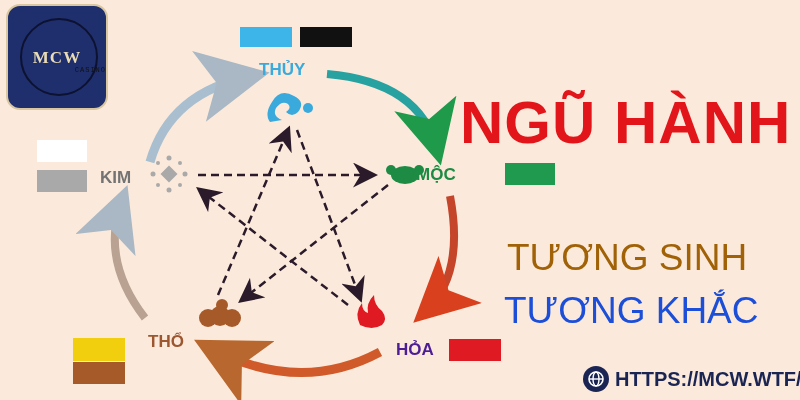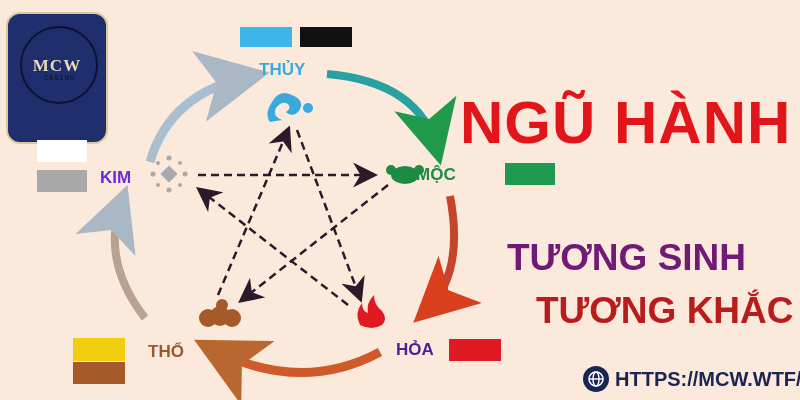--- a/index.html
+++ b/index.html
@@ -1,26 +1,26 @@
 <!DOCTYPE html>
 <html><head>
 <meta charset="utf-8">
 <style>
   html,body{margin:0;padding:0;}
   body{width:800px;height:400px;overflow:hidden;background:#fbeadb;position:relative;font-family:"Liberation Sans",sans-serif;}
   .abs{position:absolute;}
-  .logo{left:6px;top:12px;width:102px;height:132px;border-radius:14px;background:#1f2f6e;border:2px solid #d8c7a0;box-sizing:border-box;}
+  .logo{left:6px;top:4px;width:102px;height:106px;border-radius:14px;background:#1f2f6e;border:2px solid #d8c7a0;box-sizing:border-box;}
   .logo-ring{position:absolute;left:12px;top:12px;width:74px;height:74px;border-radius:50%;border:2px solid #0c1230;}
   .logo-title{position:absolute;left:0;right:0;top:42px;text-align:center;font-family:"Liberation Serif",serif;font-weight:bold;font-size:17px;color:#e9dbb4;letter-spacing:1px;}
-  .logo-sub{position:absolute;left:0;right:0;top:60px;text-align:left;font-size:7px;color:#111;letter-spacing:1px;font-family:"Liberation Mono",monospace;margin-left:36px;}
+  .logo-sub{position:absolute;left:0;right:0;top:60px;text-align:right;font-size:7px;color:#111;letter-spacing:1px;font-family:"Liberation Mono",monospace;margin-left:36px;}
   .el-label{font-weight:bold;font-size:17px;}
   .swatch{position:absolute;height:20px;}
   .title{font-weight:bold;color:#e2161a;font-size:60px;letter-spacing:1px;font-family:"Liberation Sans",sans-serif;}
-  .sub1{font-weight:bold;color:#701a75;font-size:37px;}
-  .sub2{font-weight:bold;color:#b91c1c;font-size:37px;margin-left:32px;}
+  .sub1{font-weight:normal;color:#a16207;font-size:37px;}
+  .sub2{font-weight:normal;color:#1d4ed8;font-size:37px;}
   .url{left:583px;top:366px;display:flex;align-items:center;gap:6px;}
   .url span{font-weight:bold;font-size:20px;color:#1b2554;}
   .globe{width:26px;height:26px;border-radius:50%;background:#1b2554;display:flex;align-items:center;justify-content:center;}
 </style>
 </head>
 <body>
 
 <div class="abs logo">
   <div class="logo-ring"></div>
   <div class="logo-title">MCW</div>
@@ -99,22 +99,22 @@
 <div class="swatch" style="left:505px;top:163px;width:50px;height:22px;background:#1f9a4e"></div>
 <div class="swatch" style="left:449px;top:339px;width:52px;height:22px;background:#e01a22"></div>
 <div class="swatch" style="left:73px;top:338px;width:52px;height:23px;background:#f2cf0e"></div>
 <div class="swatch" style="left:73px;top:362px;width:52px;height:22px;background:#a65a2a"></div>
 <div class="swatch" style="left:37px;top:140px;width:50px;height:22px;background:#fff"></div>
 <div class="swatch" style="left:37px;top:170px;width:50px;height:22px;background:#a9a9a9"></div>
 
 <div class="abs el-label" style="left:259px;top:60px;color:#3aa9dc">THỦY</div>
 <div class="abs el-label" style="left:416px;top:165px;color:#1e8b45">MỘC</div>
 <div class="abs el-label" style="left:396px;top:340px;color:#4c1d95">HỎA</div>
-<div class="abs el-label" style="left:148px;top:342px;color:#9c5630">THỔ</div>
-<div class="abs el-label" style="left:100px;top:168px;color:#6d28d9">KIM</div>
+<div class="abs el-label" style="left:148px;top:332px;color:#9c5630">THỔ</div>
+<div class="abs el-label" style="left:100px;top:168px;color:#737373">KIM</div>
 
 <div class="abs title" style="left:460px;top:88px">NGŨ HÀNH</div>
 <div class="abs sub1" style="left:507px;top:237px">TƯƠNG SINH</div>
 <div class="abs sub2" style="left:504px;top:290px">TƯƠNG KHẮC</div>
 
 <div class="abs url">
   <div class="globe">
     <svg width="18" height="18" viewBox="0 0 18 18">
         <circle cx="9" cy="9" r="7" stroke="#fff" stroke-width="1.6" fill="none"></circle>
         <ellipse cx="9" cy="9" rx="3" ry="7" stroke="#fff" stroke-width="1.4" fill="none"></ellipse>

